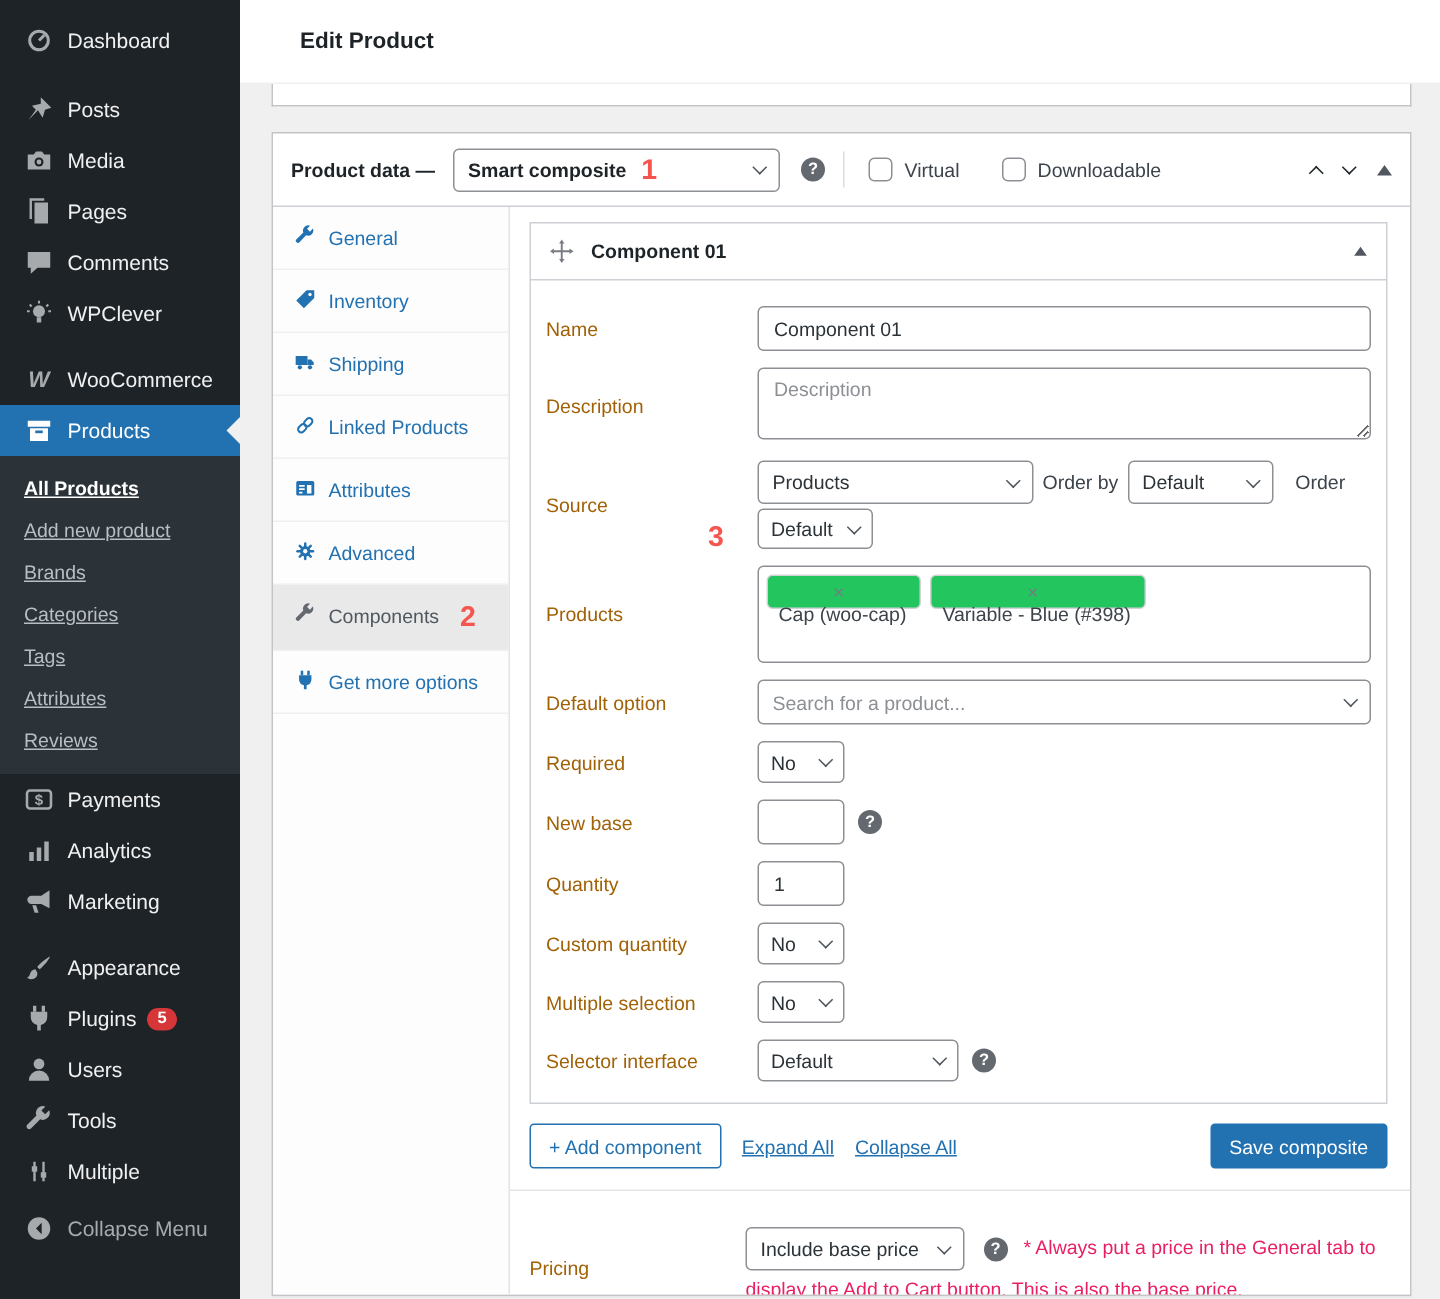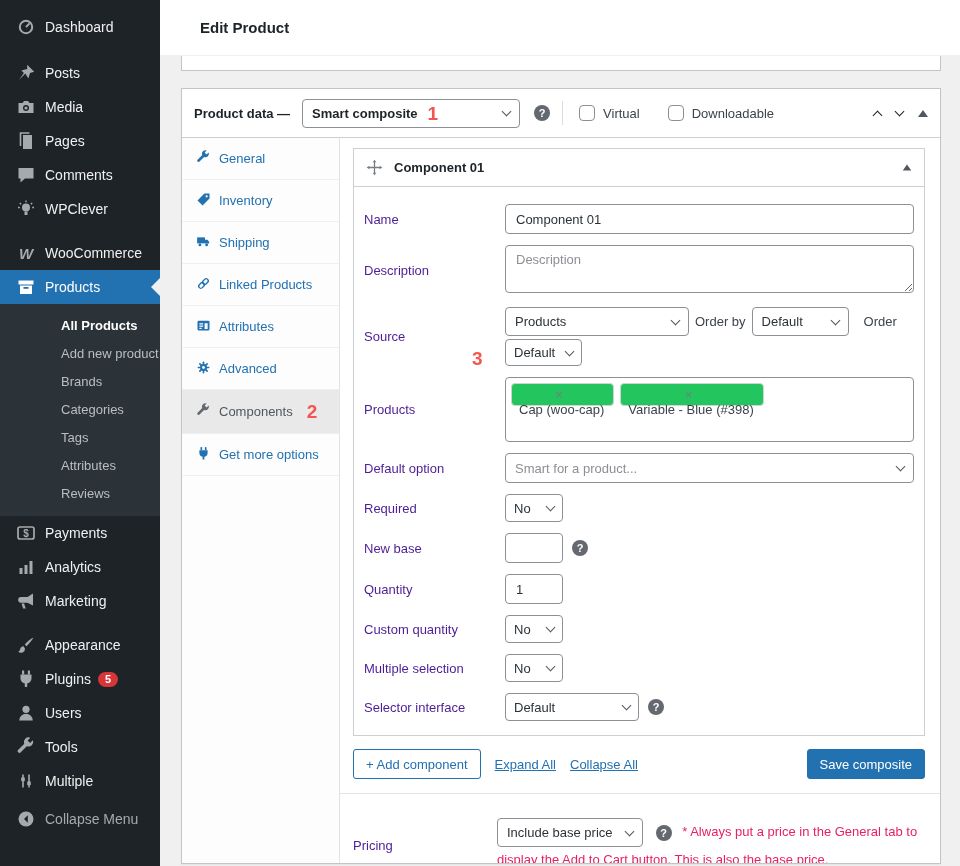--- a/index.html
+++ b/index.html
@@ -19,22 +19,22 @@
     font-size:14px; color:#f0f0f1; cursor:pointer; position:relative; }
   .mi .ic { width:20px; height:20px; color:#a7aaad; margin-right:9px; flex:0 0 20px;
     display:flex; align-items:center; justify-content:center; }
   .mi.gap12 { margin-top:12px; } .mi.gap10 { margin-top:10px; } .mi.gap4 { margin-top:4px; }
   .mi.active { background:var(--accent,#2271b1); color:#fff; font-weight:400; }
   .mi.active .ic { color:#fff; }
   .mi.active::after { content:""; position:absolute; right:0; top:50%; margin-top:-9px;
     border:9px solid transparent; border-right-color:#f0f0f1; }
   .mi.dim span.lbl { color:#a7aaad; }
   .submenu { background:var(--submenu-bg,#2c3338); padding:8px 0; }
-  .smi { height:28px; line-height:28px; padding-left:61px; font-size:13px;
-    color:#b9bec6; cursor:pointer; }
+  .smi { height:28px; line-height:28px; padding-left:16px; font-size:13px;
+    color:#b9bec6; cursor:pointer;text-decoration:underline; }
   .smi.current { color:#fff; font-weight:bold; }
   .badge { background:var(--badge,#d63638); color:#fff; border-radius:10px;
     font-size:11px; font-weight:700; padding:2px 7px; margin-left:7px; line-height:1; }
   .woo-ic::before { content:"W"; font-weight:800; font-size:15px; font-style:italic; }
 
   
   .main { position:absolute; left:160px; top:0; width:800px; height:866px; }
   .topbar { height:55px; background:#fff; display:flex; align-items:center; padding-left:40px; }
   .topbar h1 { font-size:15px; font-weight:bold; color:#1d2327; }
   .stub { margin:1px 19px 0 21px; height:15px; background:#fff;
@@ -89,21 +89,21 @@
   
   .compbox { border:1px solid #ccd0d4; }
   .comphead { display:flex; align-items:center; padding:10px 12px;
     border-bottom:1px solid #ccd0d4; }
   .move { width:17px; height:17px; color:#787c82; margin-right:11px; cursor:move; }
   .comptitle { font-weight:bold; color:#1d2327; }
   .comphead .tri-up { margin-left:auto; transform:scale(.85); }
   .compbody { padding:17px 10px 3px; }
 
   .frow { display:flex; align-items:center; margin-bottom:11px; }
-  .flabel { flex:0 0 141px; color:#4c1d95; }
+  .flabel { flex:0 0 141px; color:#a16207; }
   .fctrl { flex:1; position:relative; min-width:0; }
   input.txt, textarea.txt { width:100%; border:1px solid var(--input-border,#8c8f94);
     border-radius:4px; font:inherit; color:#2c3338; padding:0 10px; height:30px;
     background:#fff; }
   input.txt::placeholder, textarea.txt::placeholder { color:#8c8f94; opacity:1; }
   textarea.txt { height:48px; padding:6px 10px; resize:vertical; }
   input.small { width:58px; }
   .fselect.sm { height:28px; padding:0 8px; }
   .w58 { width:58px; } .w77 { width:77px; } .w97 { width:97px; }
   .w134 { width:134px; } .w146 { width:146px; } .w184 { width:184px; }
@@ -536,21 +536,21 @@
                     <span>Variable - Blue (#398)</span>
                   </span>
                 </div>
               </div>
             </div>
 
             <div class="frow">
               <span class="flabel">Default option</span>
               <div class="fctrl">
                 <div class="fselect search-select">
-                  <span class="val">Smart for a product...</span>
+                  <span class="val">Search for a product...</span>
                   <span class="chev"></span>
                 </div>
               </div>
             </div>
 
             <div class="frow">
               <span class="flabel">Required</span>
               <div class="fctrl">
                 <div class="fselect sm w58">
                   <span class="val">No</span>

